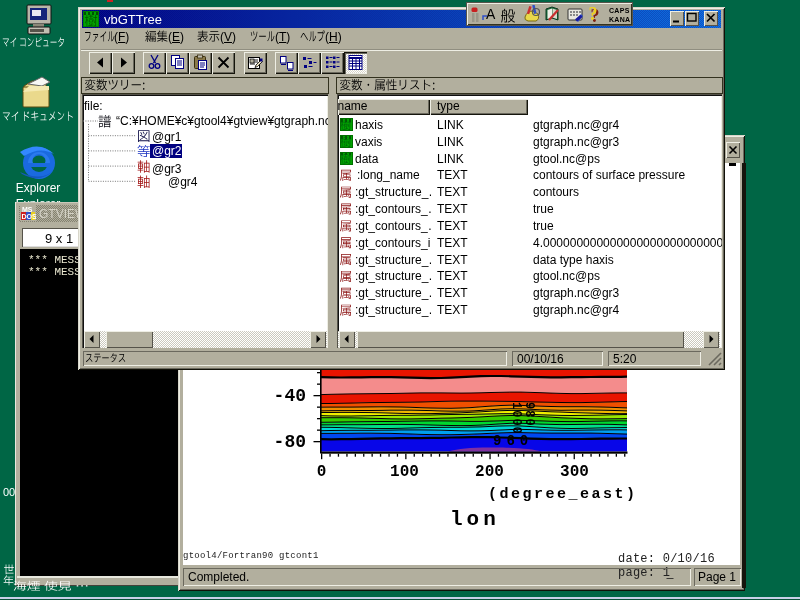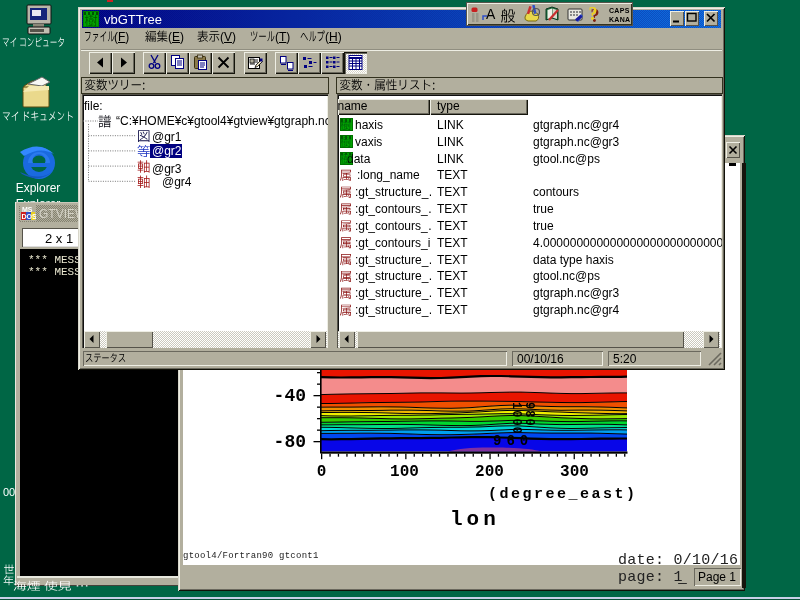--- a/index.html
+++ b/index.html
@@ -56,43 +56,46 @@
   <rect width="16" height="16" fill="#b2af9e"></rect>
   <text x="2" y="7" font-size="7" font-weight="bold" fill="#fff" font-family="Liberation Sans">MS</text>
   <rect x="1" y="7" width="5" height="8" fill="#cc2020"></rect>
       <rect x="6" y="7" width="5" height="8" fill="#3050c8"></rect>
       <rect x="11" y="7" width="4" height="8" fill="#e8d020"></rect>
   <text x="1.5" y="14" font-size="7" font-weight="bold" fill="#fff" font-family="Liberation Sans">DOS</text>
  </svg>
  <div class="a" style="left:24px;top:5px;font-size:12px;color:#d4d2c6">GTVIEW</div>
  <div class="a" style="left:7px;top:26px;width:160px;height:19px;background:#fff;
   box-shadow:inset 1px 1px 0 #55534a,inset -1px -1px 0 #ddd"></div>
- <div class="a" style="left:30px;top:29px;font-size:13px;color:#000">2 x 1</div>
+ <div class="a" style="left:30px;top:29px;font-size:13px;color:#000">9 x 1</div>
  <div class="a" style="left:5px;top:47px;width:163px;height:327px;background:#000"></div>
  <div class="a" style="left:13px;top:52px;font-family:'Liberation Mono',monospace;font-size:11px;color:#ecead2;white-space:pre">*** MESSAGE
 *** MESSAGE</div>
  <div class="a" style="left:2px;top:374px;width:166px;height:2px;background:#e8e8de"></div>
  <div class="a" style="left:0;top:382.5px;width:168px;height:1.5px;background:#44423a"></div>
 </div>
 
 <div class="a face winborder" style="left:178px;top:135px;width:567px;height:456px">
  <div class="a" style="left:5px;top:28px;width:557px;height:402px;background:#fff"></div>
 
  <div class="a face raised" style="left:548px;top:7px;width:14px;height:16px">
   <svg width="14" height="16">
         <path d="M3.5,4.5 l7,7 M10.5,4.5 l-7,7" stroke="#000" stroke-width="1.6"></path>
       </svg>
  </div>
  <div class="a" style="left:551px;top:28px;width:7px;height:3px;background:#000"></div>
 
  <div class="a" style="left:563.5px;top:28px;width:4px;height:425px;background:#15150c"></div>
 
  <div class="a" style="left:5px;top:415.5px;font-family:'Liberation Mono',monospace;font-size:9px;color:#222;letter-spacing:0.25px">gtool4/Fortran90 gtcont1</div>
- <div class="a" style="left:440px;top:416.5px;font-family:'Liberation Mono',monospace;font-size:15px;color:#222;letter-spacing:0.25px">date: 0/10/16 page: 1̲</div>
-
+ <div class="a" style="left:440px;top:416.5px;font-family:'Liberation Mono',monospace;font-size:12px;color:#222;letter-spacing:0.25px">date: 0/10/16 page: 1̲</div>
+
+ <div class="a sunk" style="left:5px;top:433px;width:508px;height:18px">
+  <div class="a t12" style="left:5px;top:2px">Completed.</div>
+ </div>
  <div class="a sunk" style="left:516px;top:433px;width:47px;height:18px">
   <div class="a t12" style="left:4px;top:2px">Page 1</div>
  </div>
 </div>
 <svg style="position:absolute;left:184px;top:364px" width="556" height="201" viewBox="184 364 556 201">
     <path d="M321,364 L627,364 L627,376.7 L621,376.8 L611,376.8 L601,376.9 L591,377 L581,377.1 L571,377.2 L561,377.3 L551,377.3 L541,377.2 L531,376.9 L521,376.6 L511,376.3 L501,376 L491,376 L481,376.1 L471,376.6 L461,377.1 L451,377.6 L441,378 L431,378.1 L421,377.9 L411,377.6 L401,377.3 L391,377.1 L381,377.1 L371,377.2 L361,377.3 L351,377.4 L341,377.5 L331,377.3 L321,377.1 Z" fill="#e81400"></path>
     <path d="M321,377.1 L331,377.3 L341,377.5 L351,377.4 L361,377.3 L371,377.2 L381,377.1 L391,377.1 L401,377.3 L411,377.6 L421,377.9 L431,378.1 L441,378 L451,377.6 L461,377.1 L471,376.6 L481,376.1 L491,376 L501,376 L511,376.3 L521,376.6 L531,376.9 L541,377.2 L551,377.3 L561,377.3 L571,377.2 L581,377.1 L591,377 L601,376.9 L611,376.8 L621,376.8 L627,376.7 L627,392.9 L621,392.9 L611,393 L601,393.2 L591,393.4 L581,393.6 L571,393.6 L561,393.4 L551,393.1 L541,392.7 L531,392.4 L521,392.1 L511,392.1 L501,392.3 L491,392.5 L481,392.8 L471,393 L461,393.1 L451,393 L441,392.9 L431,392.9 L421,392.9 L411,393.1 L401,393.3 L391,393.5 L381,393.6 L371,393.7 L361,393.8 L351,393.9 L341,394.1 L331,394.3 L321,394.6 Z" fill="#f48c8c"></path>
     <path d="M321,394.6 L331,394.3 L341,394.1 L351,393.9 L361,393.8 L371,393.7 L381,393.6 L391,393.5 L401,393.3 L411,393.1 L421,392.9 L431,392.9 L441,392.9 L451,393 L461,393.1 L471,393 L481,392.8 L491,392.5 L501,392.3 L511,392.1 L521,392.1 L531,392.4 L541,392.7 L551,393.1 L561,393.4 L571,393.6 L581,393.6 L591,393.4 L601,393.2 L611,393 L621,392.9 L627,392.9 L627,401.5 L621,401.6 L611,401.9 L601,402.2 L591,402.4 L581,402.6 L571,402.6 L561,402.5 L551,402.3 L541,402.1 L531,401.9 L521,401.6 L511,401.4 L501,401.3 L491,401.2 L481,401.1 L471,401.1 L461,401.1 L451,401.2 L441,401.4 L431,401.7 L421,402 L411,402.2 L401,402.3 L391,402.4 L381,402.5 L371,402.6 L361,402.8 L351,403.1 L341,403.3 L331,403.5 L321,403.5 Z" fill="#e81400"></path>
     <path d="M321,403.5 L331,403.5 L341,403.3 L351,403.1 L361,402.8 L371,402.6 L381,402.5 L391,402.4 L401,402.3 L411,402.2 L421,402 L431,401.7 L441,401.4 L451,401.2 L461,401.1 L471,401.1 L481,401.1 L491,401.2 L501,401.3 L511,401.4 L521,401.6 L531,401.9 L541,402.1 L551,402.3 L561,402.5 L571,402.6 L581,402.6 L591,402.4 L601,402.2 L611,401.9 L621,401.6 L627,401.5 L627,407.9 L621,407.7 L611,407.3 L601,407 L591,406.8 L581,406.7 L571,406.7 L561,406.7 L551,406.5 L541,406.2 L531,405.8 L521,405.4 L511,405.2 L501,405.5 L491,406.1 L481,406.8 L471,407.6 L461,408 L451,408.3 L441,408.2 L431,408 L421,407.7 L411,407.3 L401,407 L391,406.9 L381,406.8 L371,406.9 L361,407 L351,407.1 L341,407.1 L331,407.1 L321,407.2 Z" fill="#f05000"></path>
     <path d="M321,407.2 L331,407.1 L341,407.1 L351,407.1 L361,407 L371,406.9 L381,406.8 L391,406.9 L401,407 L411,407.3 L421,407.7 L431,408 L441,408.2 L451,408.3 L461,408 L471,407.6 L481,406.8 L491,406.1 L501,405.5 L511,405.2 L521,405.4 L531,405.8 L541,406.2 L551,406.5 L561,406.7 L571,406.7 L581,406.7 L591,406.8 L601,407 L611,407.3 L621,407.7 L627,407.9 L627,410.9 L621,410.7 L611,410.4 L601,410.2 L591,410.1 L581,410.1 L571,410.2 L561,410.3 L551,410.1 L541,409.8 L531,409.3 L521,408.9 L511,408.7 L501,409 L491,409.7 L481,410.4 L471,411 L461,411.2 L451,411.2 L441,411 L431,410.6 L421,410.4 L411,410.2 L401,410.2 L391,410.2 L381,410.4 L371,410.5 L361,410.5 L351,410.6 L341,410.6 L331,410.7 L321,410.9 Z" fill="#f08c00"></path>
@@ -315,21 +318,21 @@
     <line x1="6.5" y1="56.9" x2="54" y2="56.9"></line>
     <line x1="6.5" y1="72.1" x2="54" y2="72.1"></line>
     <line x1="6.5" y1="87.3" x2="54" y2="87.3"></line>
    </g>
   </svg>
   <div class="a t12" style="left:34px;top:20px;white-space:pre">“C:¥HOME¥c¥gtool4¥gtview¥gtgraph.nc”</div>
   <div class="a t12" style="left:70px;top:35.5px">@gr1</div>
   <div class="a" style="left:67.5px;top:49.5px;width:32px;height:14px;background:#000080"></div>
   <div class="a t12" style="left:70px;top:50px;color:#fff">@gr2</div>
   <div class="a t12" style="left:70px;top:68px">@gr3</div>
-  <div class="a t12" style="left:80px;top:81.3px">@gr4</div>
+  <div class="a t12" style="left:86px;top:81.3px">@gr4</div>
  </div>
 
  <div class="a" style="left:5.5px;top:324px;width:243px;height:16.5px">
   <div class="a checker" style="left:0;top:0;width:243px;height:16.5px"></div>
   <div class="a face raised" style="left:0;top:0;width:16px;height:16.5px"><svg width="16" height="16">
           <path d="M9.5,4 l-4,4 4,4 Z" fill="#000"></path>
         </svg></div>
   <div class="a face raised" style="left:22px;top:0;width:47px;height:16.5px"></div>
   <div class="a face raised" style="left:226px;top:0;width:16px;height:16.5px"><svg width="16" height="16">
           <path d="M6.5,4 l4,4 -4,4 Z" fill="#000"></path>
@@ -349,25 +352,26 @@
       <div class="a t12" style="left:18px;top:23.8px;width:76px;overflow:hidden;white-space:pre">haxis</div>
       <div class="a t12" style="left:100px;top:23.8px">LINK</div>
       <div class="a t12" style="left:196px;top:23.8px;white-space:pre">gtgraph.nc@gr4</div>
       <div class="a" style="left:2.5px;top:41.05px;width:13px;height:13px;background:#00a400;box-shadow:inset 0 0 0 1px #007000"></div>
       <div class="a" style="left:3.5px;top:42.05px;width:11px;height:2.5px;background:repeating-linear-gradient(90deg,#005800 0 2px,#00a400 2px 4px)"></div>
       <div class="a t12" style="left:18px;top:40.65px;width:76px;overflow:hidden;white-space:pre">vaxis</div>
       <div class="a t12" style="left:100px;top:40.65px">LINK</div>
       <div class="a t12" style="left:196px;top:40.65px;white-space:pre">gtgraph.nc@gr3</div>
       <div class="a" style="left:2.5px;top:57.9px;width:13px;height:13px;background:#00a400;box-shadow:inset 0 0 0 1px #007000"></div>
       <div class="a" style="left:3.5px;top:58.9px;width:11px;height:2.5px;background:repeating-linear-gradient(90deg,#005800 0 2px,#00a400 2px 4px)"></div>
-      <div class="a t12" style="left:10px;top:57.5px;width:76px;overflow:hidden;white-space:pre">data</div>
+      <div class="a t12" style="left:18px;top:57.5px;width:76px;overflow:hidden;white-space:pre">data</div>
       <div class="a t12" style="left:100px;top:57.5px">LINK</div>
       <div class="a t12" style="left:196px;top:57.5px;white-space:pre">gtool.nc@ps</div>
       <div class="a t12" style="left:20px;top:74.35px;width:76px;overflow:hidden;white-space:pre">:long_name</div>
       <div class="a t12" style="left:100px;top:74.35px">TEXT</div>
+      <div class="a t12" style="left:196px;top:74.35px;white-space:pre">contours of surface pressure</div>
       <div class="a t12" style="left:18px;top:91.2px;width:76px;overflow:hidden;white-space:pre">:gt_structure_…</div>
       <div class="a t12" style="left:100px;top:91.2px">TEXT</div>
       <div class="a t12" style="left:196px;top:91.2px;white-space:pre">contours</div>
       <div class="a t12" style="left:18px;top:108.05px;width:76px;overflow:hidden;white-space:pre">:gt_contours_…</div>
       <div class="a t12" style="left:100px;top:108.05px">TEXT</div>
       <div class="a t12" style="left:196px;top:108.05px;white-space:pre">true</div>
       <div class="a t12" style="left:18px;top:124.9px;width:76px;overflow:hidden;white-space:pre">:gt_contours_…</div>
       <div class="a t12" style="left:100px;top:124.9px">TEXT</div>
       <div class="a t12" style="left:196px;top:124.9px;white-space:pre">true</div>
       <div class="a t12" style="left:18px;top:141.75px;width:76px;overflow:hidden;white-space:pre">:gt_contours_i…</div>

